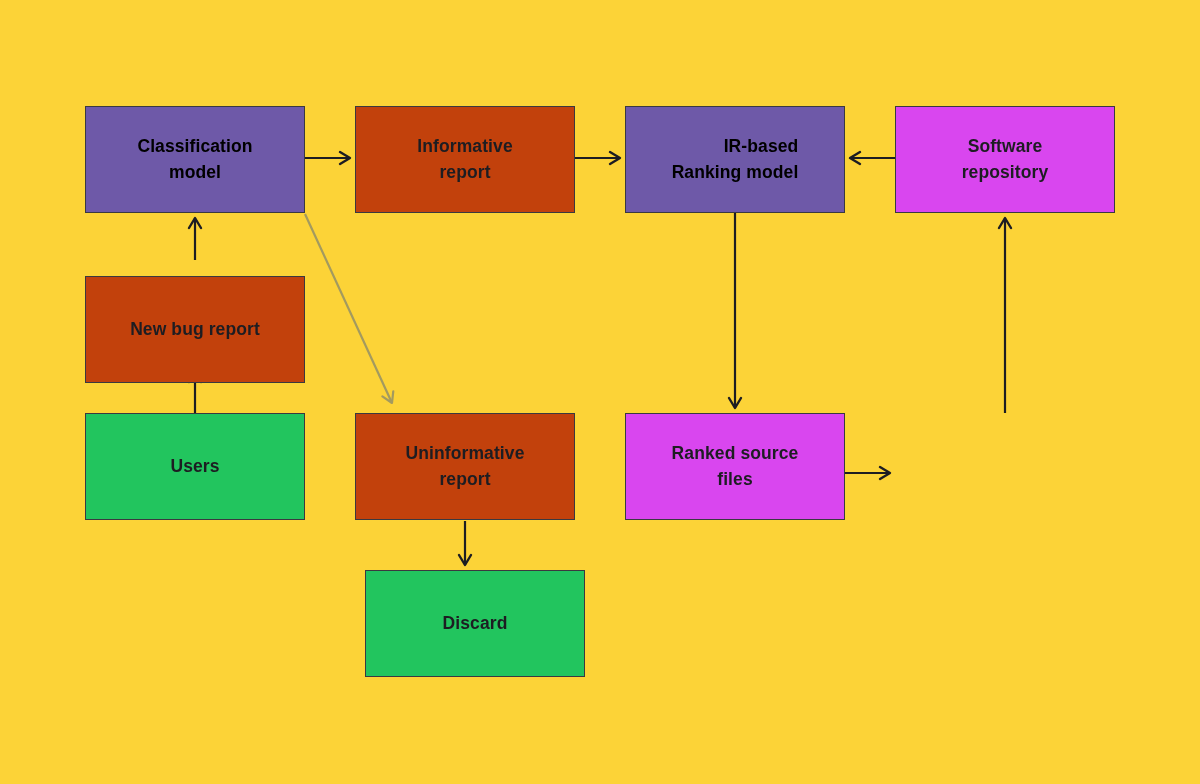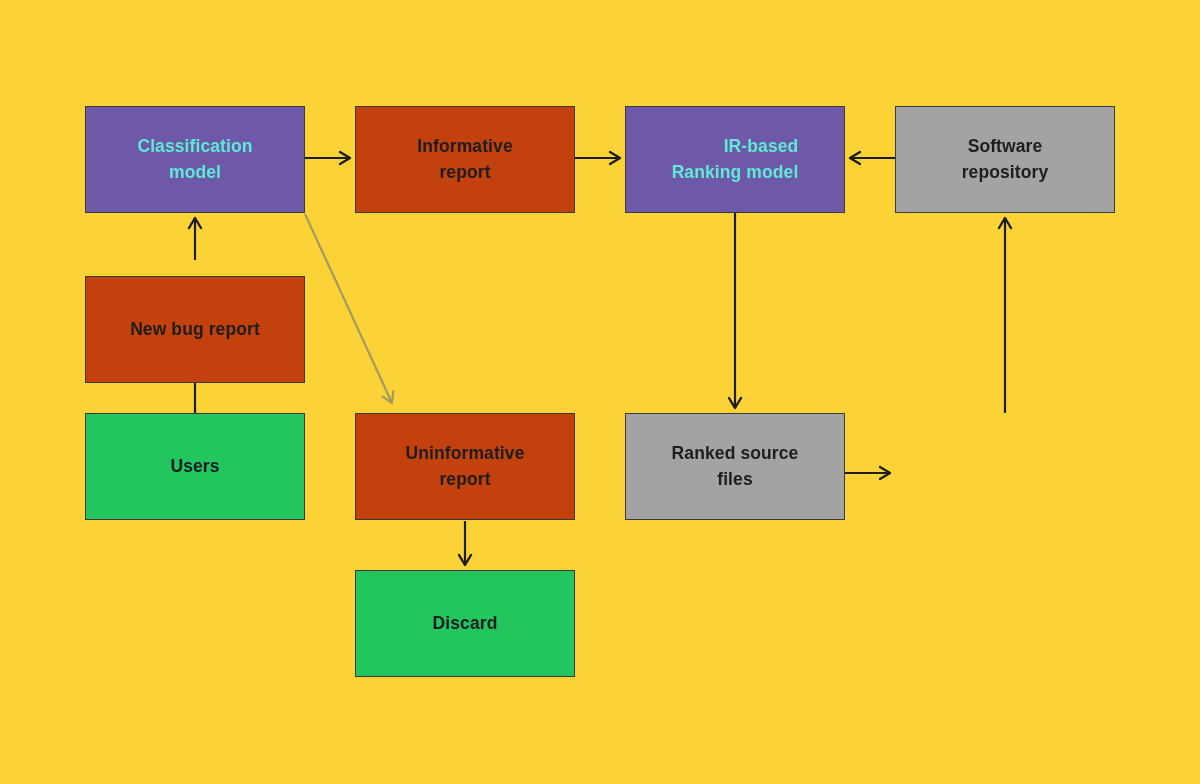--- a/index.html
+++ b/index.html
@@ -26,23 +26,23 @@
     align-items: center;
     justify-content: center;
     text-align: center;
     white-space: pre-line;
     font-weight: 700;
     font-size: 17.5px;
     line-height: 1.46;
     letter-spacing: 0.1px;
     color: #1d1d22;
   }
-  .purple { background: #6e59a8; color: #5eead4; }
+  .purple { background: #6e59a8; color: #000000; }
   .coral  { background: #c2410c; }
-  .green  { background: #a3a3a3; text-align: center; }
+  .green  { background: #d946ef; text-align: center; }
   .gray   { background: #22c55e; }
 </style>
 </head>
 <body>
 
 <div class="canvas">
 
   <svg class="edges" width="1200" height="784" viewBox="0 0 1200 784" xmlns="http://www.w3.org/2000/svg">
     <defs>
       <marker id="ah" viewBox="0 0 14 16" markerWidth="14" markerHeight="16" refX="12" refY="8" orient="auto" markerUnits="userSpaceOnUse">
@@ -81,15 +81,15 @@
 
   <div class="node gray" style="left:85px;  top:413px;">Users</div>
 
   <div class="node coral" style="left:355px; top:413px;">Uninformative
 report</div>
 
   <div class="node green" style="left:625px; top:413px;">Ranked source
 files</div>
 
 
-  <div class="node gray" style="left:355px; top:570px;">Discard</div>
+  <div class="node gray" style="left:365px; top:570px;">Discard</div>
 
 </div>
 
 </body></html>

